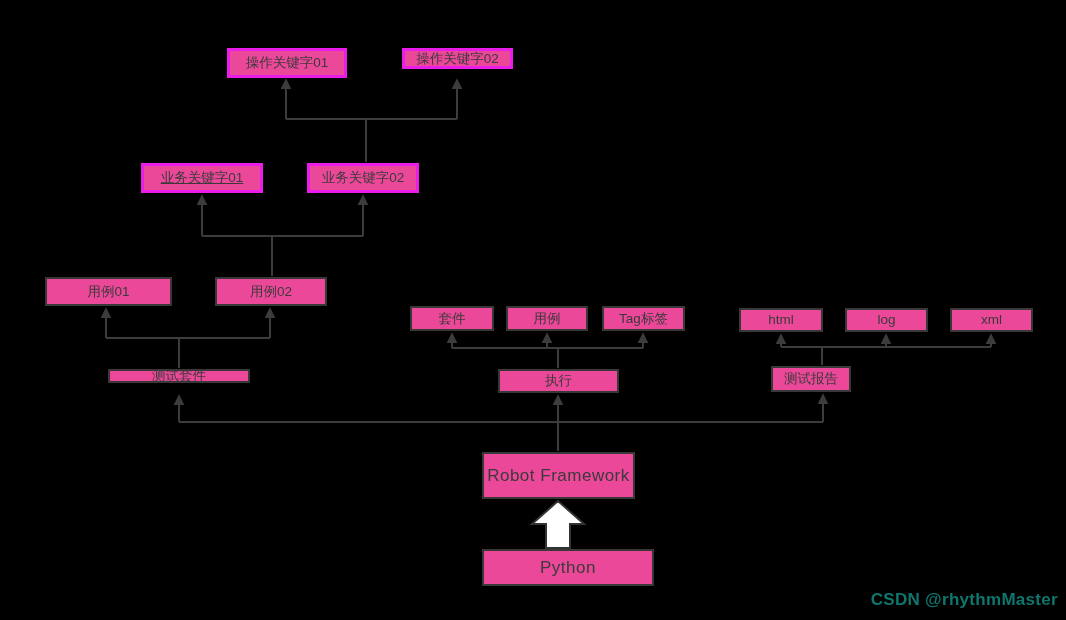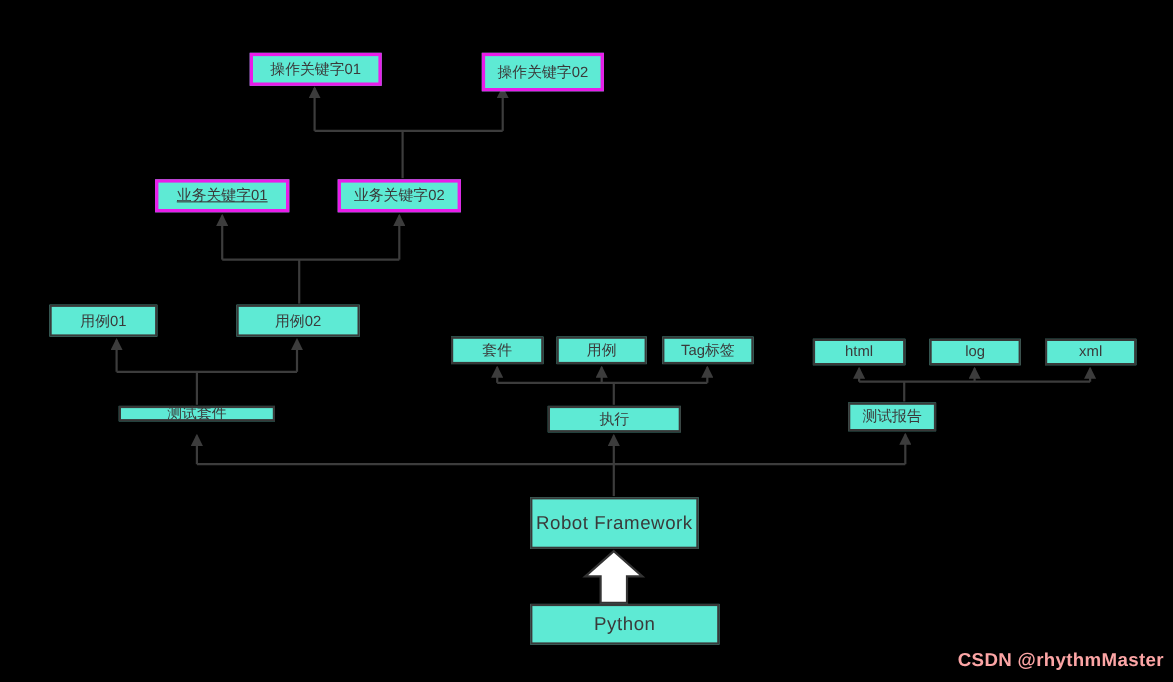--- a/index.html
+++ b/index.html
@@ -19,60 +19,60 @@
     position: absolute;
     left: 0;
     top: 0;
     width: 1066px;
     height: 620px;
     pointer-events: none;
   }
   .node {
     position: absolute;
     box-sizing: border-box;
-    background: #5eead4;
+    background: #ec4899;
     border: 2px solid #383838;
     color: #3a3a3a;
     font-size: 13.5px;
     display: flex;
     align-items: center;
     justify-content: center;
     white-space: nowrap;
     line-height: 1;
   }
   .node.magenta {
     border: 3px solid #e91ce9;
   }
   .node.big {
     font-size: 17px;
     letter-spacing: 0.5px;
   }
   
   #n-op01   { left: 227px; top: 48px;  width: 120px; height: 30px; }
-  #n-op02   { left: 402px; top: 48px;  width: 111px; height: 35px; margin-left: 36px; }
+  #n-op02   { left: 402px; top: 48px;  width: 111px; height: 21px; }
   #n-biz01  { left: 141px; top: 163px; width: 122px; height: 30px; text-decoration: underline; }
   #n-biz02  { left: 307px; top: 163px; width: 112px; height: 30px; }
-  #n-case01 { left: 45px;  top: 277px; width: 98px; height: 29px; }
+  #n-case01 { left: 45px;  top: 277px; width: 127px; height: 29px; }
   #n-case02 { left: 215px; top: 277px; width: 112px; height: 29px; text-align: center; }
   #n-suite  { left: 410px; top: 306px; width: 84px;  height: 25px; }
   #n-case   { left: 506px; top: 306px; width: 82px;  height: 25px; }
   #n-tag    { left: 602px; top: 306px; width: 83px;  height: 25px; }
   #n-html   { left: 739px; top: 308px; width: 84px;  height: 24px; }
   #n-log    { left: 845px; top: 308px; width: 83px;  height: 24px; }
   #n-xml    { left: 950px; top: 308px; width: 83px;  height: 24px; }
   #n-tsuite { left: 108px; top: 369px; width: 142px; height: 14px; }
   #n-exec   { left: 498px; top: 369px; width: 121px; height: 24px; }
   #n-report { left: 771px; top: 366px; width: 80px; height: 26px; }
   #n-rf     { left: 482px; top: 452px; width: 153px; height: 47px; }
   #n-python { left: 482px; top: 549px; width: 172px; height: 37px; }
   .watermark {
     position: absolute;
     right: 8px;
     bottom: 10px;
-    color: #fca5a5;
+    color: #0f766e;
     font-size: 17px;
     font-weight: 600;
     letter-spacing: 0.3px;
   }
 </style>
 </head>
 <body>
 
 <div class="stage">
 

